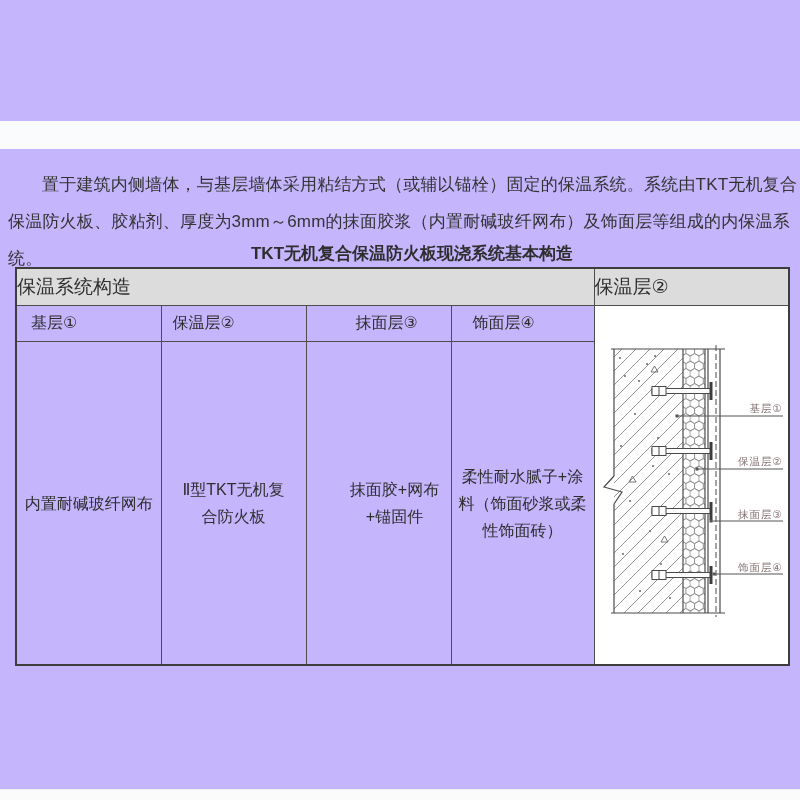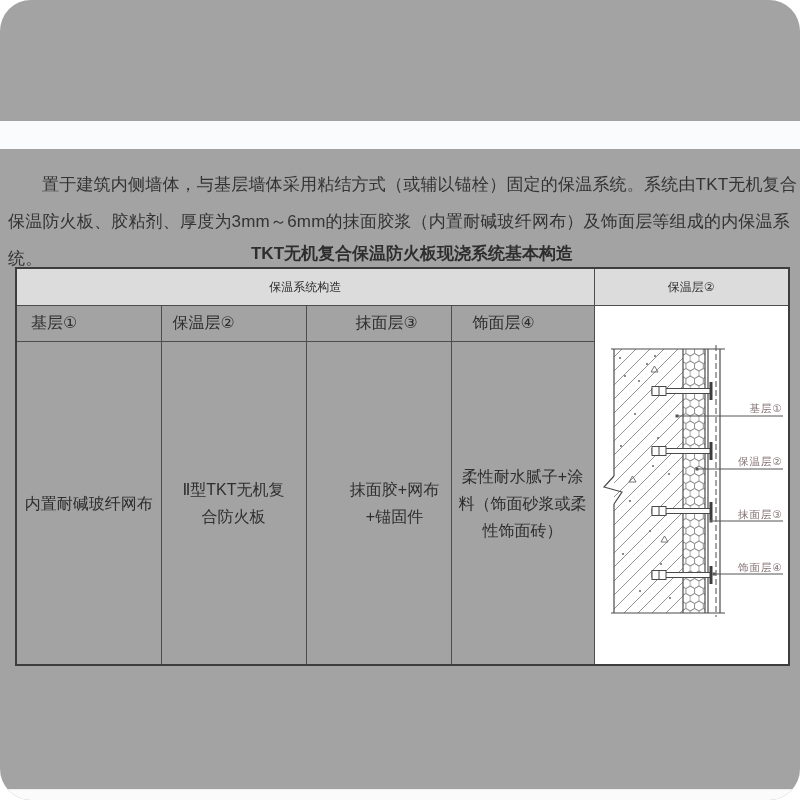--- a/index.html
+++ b/index.html
@@ -1,27 +1,27 @@
 <!DOCTYPE html>
 <html><head>
 <meta charset="utf-8">
 <style>
   html,body{margin:0;padding:0;background:#ffffff;}
-  .page{position:relative;width:800px;height:800px;background:#a3a3a3;overflow:hidden;
-        font-family:"Liberation Sans","DejaVu Sans",sans-serif;color:#2e2e2e;border-radius:31px;}
+  .page{position:relative;width:800px;height:800px;background:#c4b5fd;overflow:hidden;
+        font-family:"Liberation Sans","DejaVu Sans",sans-serif;color:#2e2e2e;}
   .band-top{position:absolute;left:0;top:121px;width:800px;height:28px;background:#fafbfc;}
   .band-bottom{position:absolute;left:0;top:789px;width:800px;height:11px;background:#fbfbfb;border-top:1px solid #eeeeee;}
   .para{position:absolute;left:8px;top:149px;width:790px;font-size:17px;line-height:37px;
         text-indent:2em;letter-spacing:0.2px;color:#333;word-break:break-all;}
   .title{position:absolute;left:0;top:230px;width:800px;margin:12px;text-align:center;
          font-size:17px;font-weight:700;color:#2e2e2e;}
   table.spec{position:absolute;left:15px;top:267px;width:773px;border-collapse:collapse;
              table-layout:fixed;border:2px solid #3d3d3d;}
   table.spec td{border:1px solid #4d4d4d;padding:0;font-size:16px;color:#2e2e2e;vertical-align:middle;}
-  tr.gh td{height:36px;background:#dcdcdc;text-align:center;font-size:12px;}
+  tr.gh td{height:36px;background:#dcdcdc;font-size:19px;}
   tr.cols td{height:35px;text-align:left;}
   .pc1{padding-left:14px !important;}
   .pc2{padding-left:11px !important;}
   .pc3{padding-left:49px !important;}
   .pc4{padding-left:21px !important;}
   tr.bodyrow td{height:322px;text-align:center;}
   .cellbox{margin:0 auto;line-height:27px;word-break:break-all;}
   .w2{width:104px;}
   .w3{width:96px;margin-left:40px;}
   .w4{width:130px;text-align:center;}

